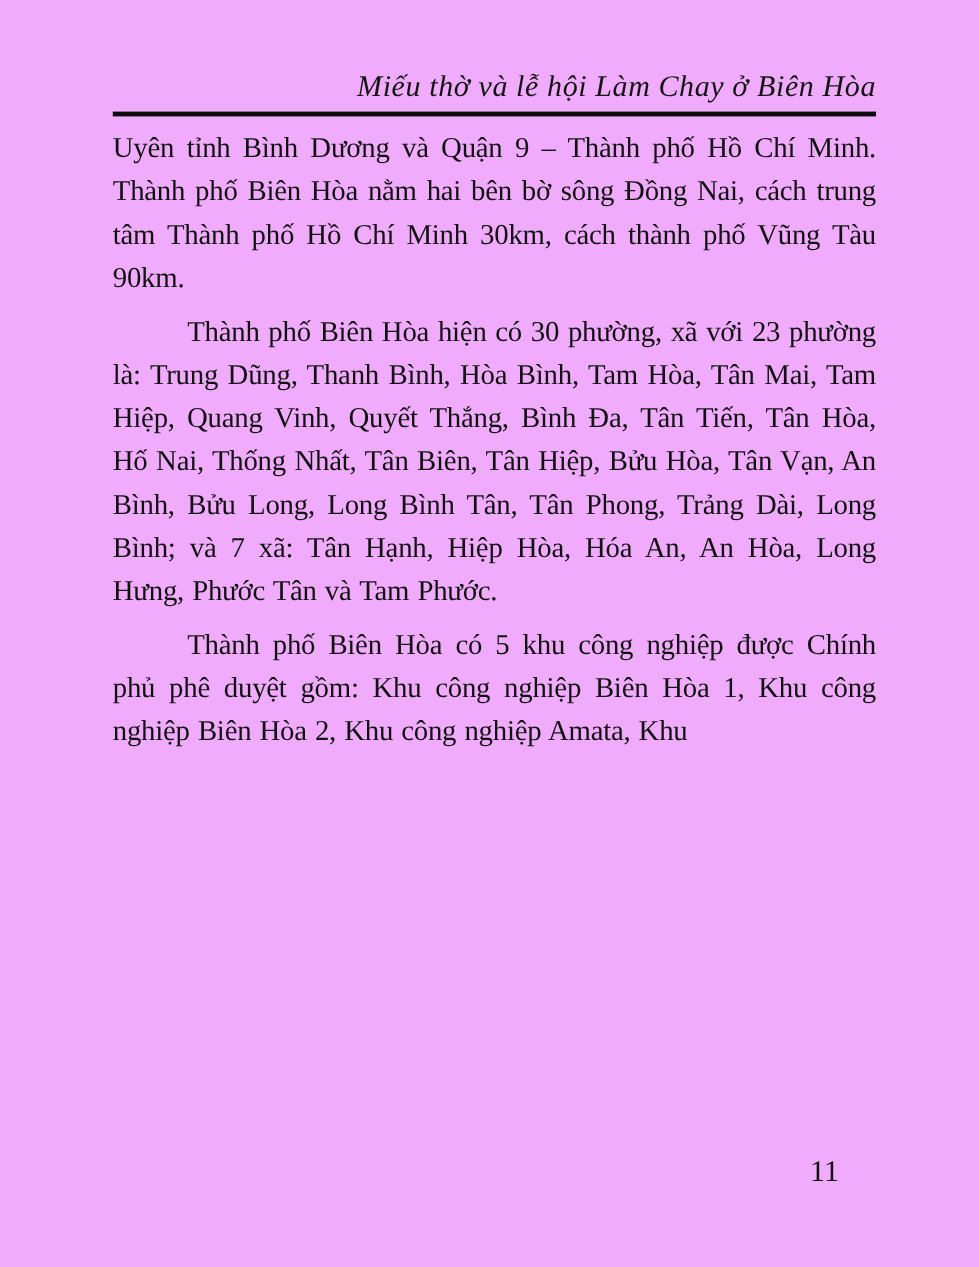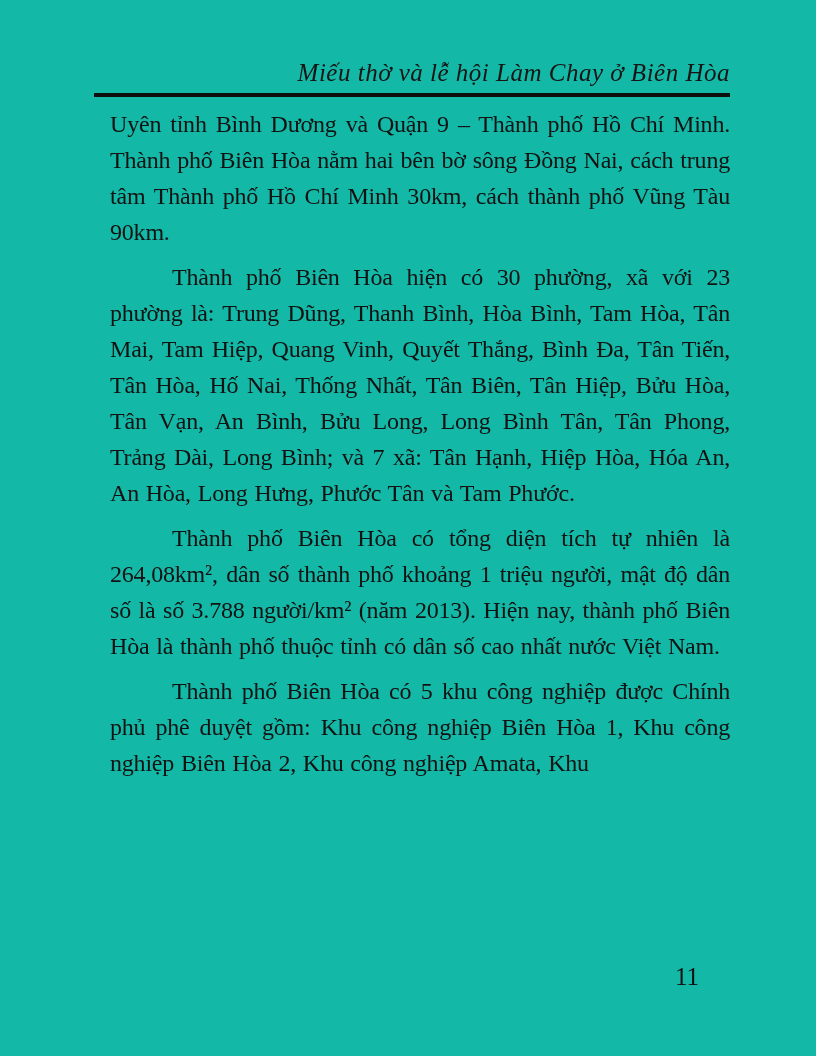--- a/index.html
+++ b/index.html
@@ -4,21 +4,21 @@
 <style>
   html, body {
     margin: 0;
     padding: 0;
     background: #ffffff;
   }
   .page {
     position: relative;
     width: 816px;
     height: 1056px;
-    background: #14b8a6;
+    background: #f0abfc;
     overflow: hidden;
     font-family: "Liberation Serif", "DejaVu Serif", serif;
     color: #111111;
   }
   .content {
     position: absolute;
     left: 94px;
     top: 58px;
     width: 636px;
   }
@@ -31,21 +31,21 @@
     white-space: nowrap;
     color: #151515;
   }
   .header-rule {
     height: 4px;
     background: #0d0d0d;
     margin-top: 5px;
     margin-bottom: 9px;
   }
   .body-text p {
-    margin: 0 0 9px 16px;
+    margin: 0 0 9px 0;
     font-size: 24px;
     line-height: 36px;
     letter-spacing: -0.2px;
     word-spacing: 1px;
     text-align: justify;
     text-indent: 62px;
     color: #121212;
   }
   .body-text p.no-indent {
     text-indent: 0;
@@ -65,20 +65,19 @@
 <div class="page">
   <div class="content">
 
     <div class="running-header">Miếu thờ và lễ hội Làm Chay ở Biên Hòa</div>
 
     <div class="header-rule"></div>
 
     <div class="body-text">
       <p class="no-indent">Uyên tỉnh Bình Dương và Quận 9 – Thành phố Hồ Chí Minh. Thành phố Biên Hòa nằm hai bên bờ sông Đồng Nai, cách trung tâm Thành phố Hồ Chí Minh 30km, cách thành phố Vũng Tàu 90km.</p>
       <p>Thành phố Biên Hòa hiện có 30 phường, xã với 23 phường là: Trung Dũng, Thanh Bình, Hòa Bình, Tam Hòa, Tân Mai, Tam Hiệp, Quang Vinh, Quyết Thắng, Bình Đa, Tân Tiến, Tân Hòa, Hố Nai, Thống Nhất, Tân Biên, Tân Hiệp, Bửu Hòa, Tân Vạn, An Bình, Bửu Long, Long Bình Tân, Tân Phong, Trảng Dài, Long Bình; và 7 xã: Tân Hạnh, Hiệp Hòa, Hóa An, An Hòa, Long Hưng, Phước Tân và Tam Phước.</p>
-      <p>Thành phố Biên Hòa có tổng diện tích tự nhiên là 264,08km², dân số thành phố khoảng 1 triệu người, mật độ dân số là số 3.788 người/km² (năm 2013). Hiện nay, thành phố Biên Hòa là thành phố thuộc tỉnh có dân số cao nhất nước Việt Nam.</p>
       <p>Thành phố Biên Hòa có 5 khu công nghiệp được Chính phủ phê duyệt gồm: Khu công nghiệp Biên Hòa 1, Khu công nghiệp Biên Hòa 2, Khu công nghiệp Amata, Khu</p>
     </div>
 
   </div>
 
   <div class="page-number">11</div>
 </div>
 
 </body></html>

